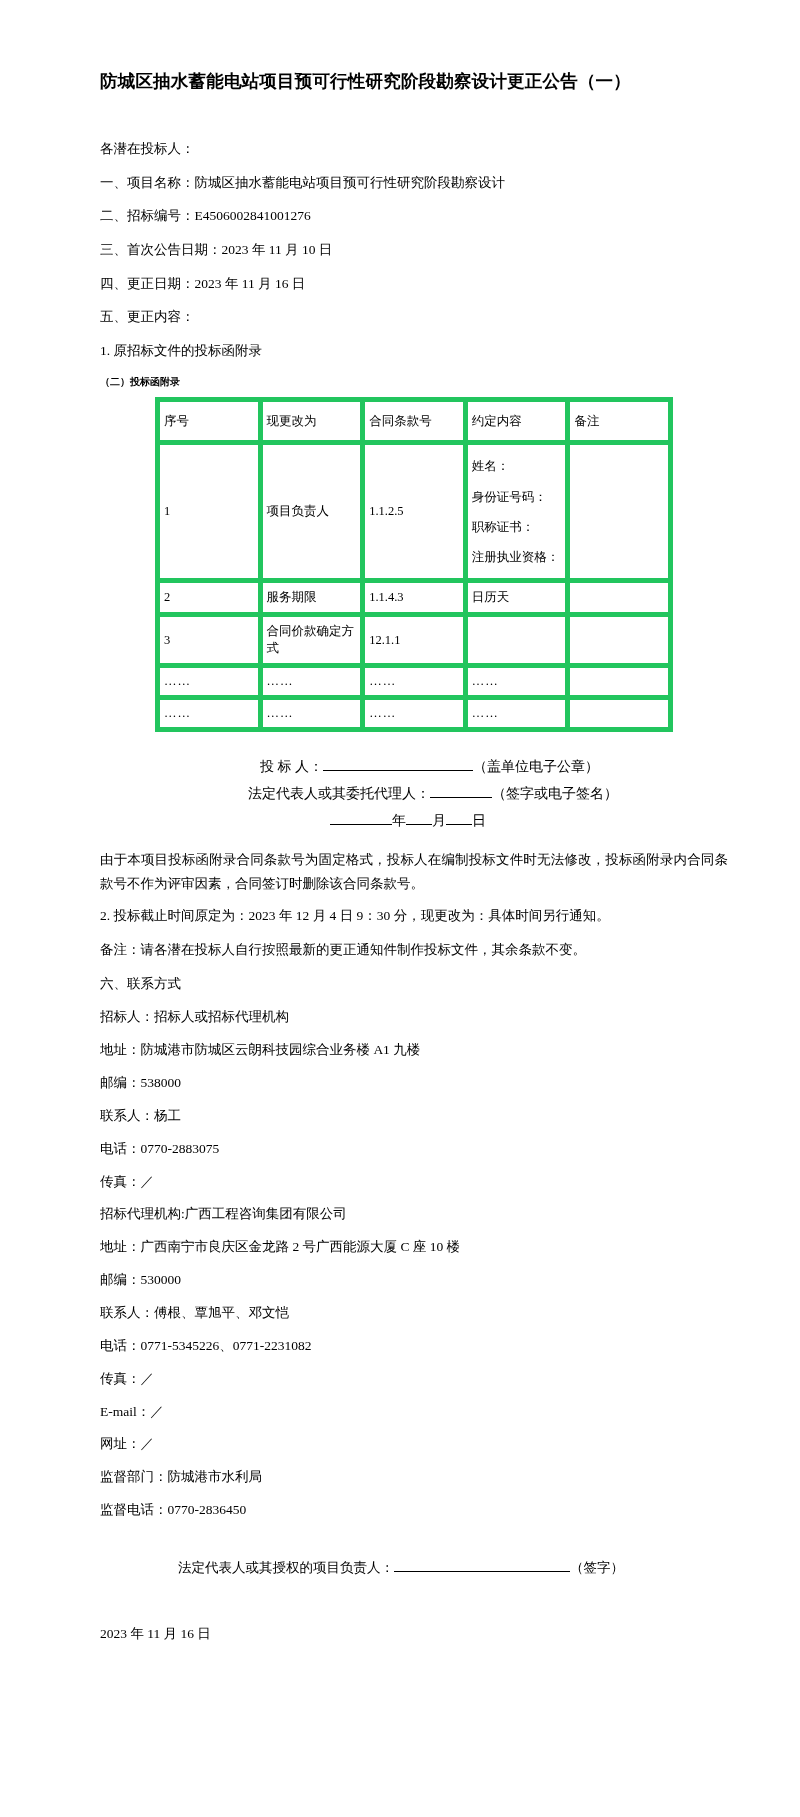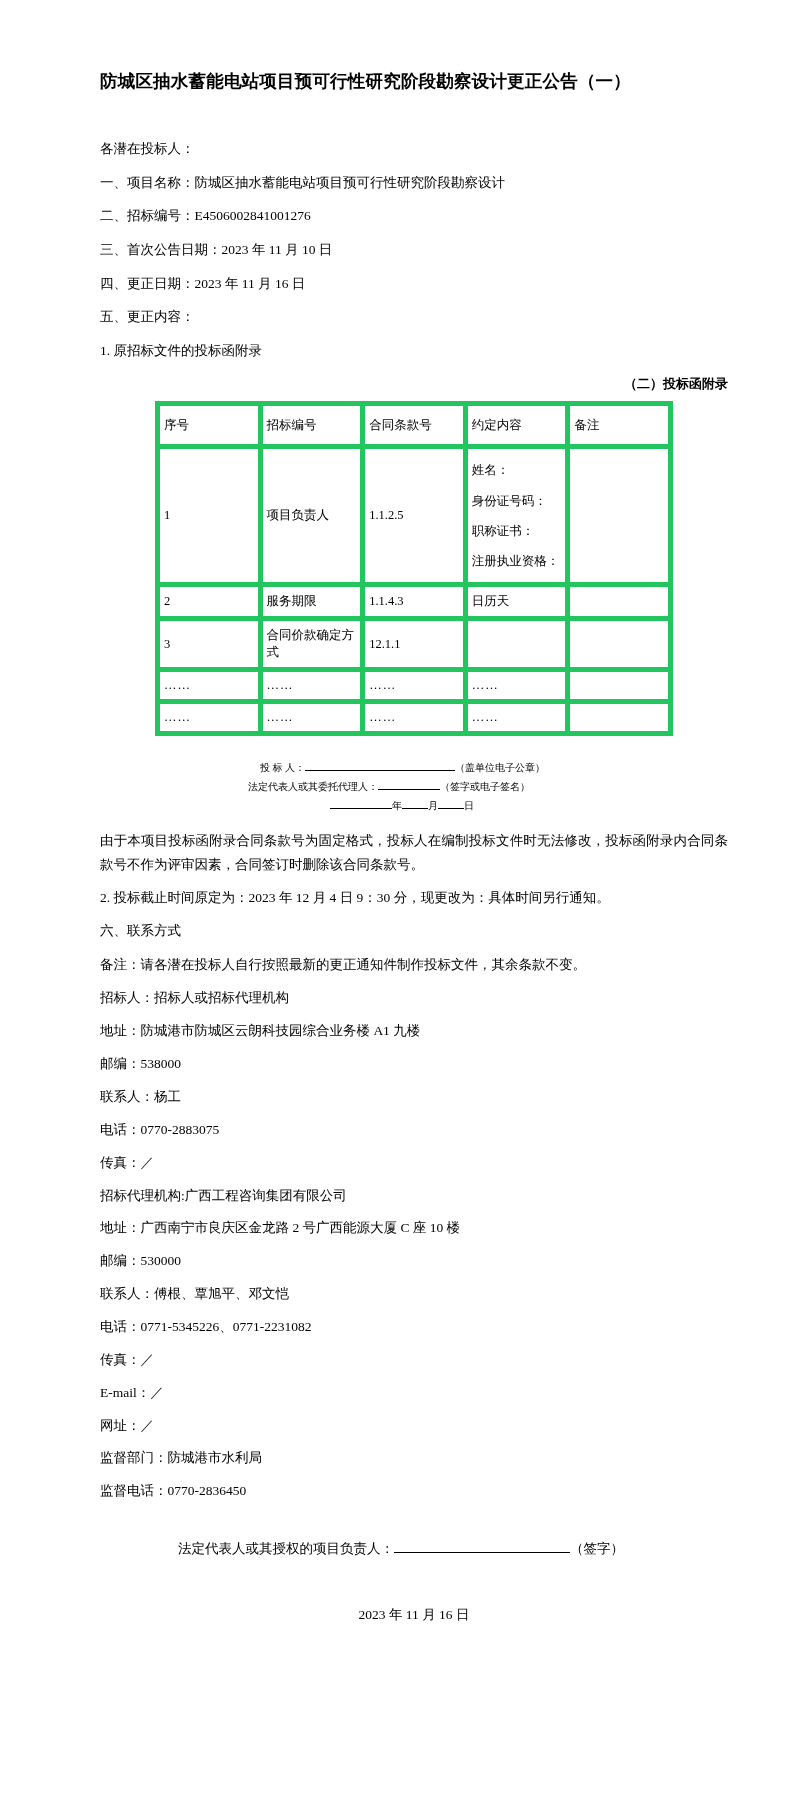--- a/index.html
+++ b/index.html
@@ -33,22 +33,22 @@
   .body-block {
     margin-top: 44px;
   }
   .line {
     font-size: 13.5px;
     line-height: 1.6;
     margin: 0 0 12px 0;
     text-align: justify;
   }
   .table-caption {
-    text-align: right;
-    font-size: 13px;
+    text-align: left;
+    font-size: 10px;
     font-weight: bold;
     margin: 14px 0 8px 0;
     font-family: "Liberation Serif", "DejaVu Serif", serif;
   }
   table.attach {
     border-collapse: collapse;
     width: 518px;
     margin: 0 auto;
     table-layout: fixed;
   }
@@ -78,21 +78,21 @@
     font-size: 12.5px;
     line-height: 1.3;
   }
   .dots {
     letter-spacing: 1px;
   }
   .sign-block {
     margin-top: 22px;
   }
   .sign-line {
-    font-size: 10px;
+    font-size: 14px;
     line-height: 1.9;
     margin: 0;
   }
   .sign-indent-1 { padding-left: 160px; }
   .sign-indent-2 { padding-left: 148px; }
   .sign-indent-3 { padding-left: 230px; }
   .u-long {
     display: inline-block;
     border-bottom: 1px solid #000;
     width: 150px;
@@ -132,21 +132,21 @@
   .footer-block {
     margin-top: 34px;
   }
   .footer-line {
     font-size: 13.5px;
     line-height: 1.9;
     margin: 0 0 22px 0;
     padding-left: 78px;
   }
   .footer-date {
-    text-align: center;
+    text-align: left;
     font-size: 13.5px;
     margin-top: 44px;
   }
 </style>
 </head>
 <body>
 
 <div class="page">
 
   <h1 class="doc-title">防城区抽水蓄能电站项目预可行性研究阶段勘察设计更正公告（一）</h1>
@@ -160,21 +160,21 @@
     <p class="line">五、更正内容：</p>
     <p class="line">1. 原招标文件的投标函附录</p>
   </div>
 
   <div class="table-caption">（二）投标函附录</div>
 
   <table class="attach">
     <thead>
       <tr>
         <th class="col-seq">序号</th>
-        <th class="col-name">招标编号</th>
+        <th class="col-name">现更改为</th>
         <th class="col-clause">合同条款号</th>
         <th class="col-content">约定内容</th>
         <th class="col-note">备注</th>
       </tr>
     </thead>
     <tbody>
       <tr>
         <td class="col-seq">1</td>
         <td class="col-name">项目负责人</td>
         <td class="col-clause">1.1.2.5</td>
@@ -224,22 +224,22 @@
     <p class="sign-line sign-indent-2">
       <span>法定代表人或其委托代理人：</span><span class="u-med"></span><span>（签字或电子签名）</span>
     </p>
     <p class="sign-line sign-indent-3">
       <span class="u-med"></span><span>年</span><span class="u-short"></span><span>月</span><span class="u-short"></span><span>日</span>
     </p>
   </div>
 
   <p class="para">由于本项目投标函附录合同条款号为固定格式，投标人在编制投标文件时无法修改，投标函附录内合同条款号不作为评审因素，合同签订时删除该合同条款号。</p>
   <p class="line">2. 投标截止时间原定为：2023 年 12 月 4 日 9：30 分，现更改为：具体时间另行通知。</p>
+  <p class="line">备注：请各潜在投标人自行按照最新的更正通知件制作投标文件，其余条款不变。</p>
   <p class="line">六、联系方式</p>
-  <p class="line">备注：请各潜在投标人自行按照最新的更正通知件制作投标文件，其余条款不变。</p>
 
   <div class="contact-block">
     <p class="contact-line">招标人：招标人或招标代理机构</p>
     <p class="contact-line">地址：防城港市防城区云朗科技园综合业务楼 A1 九楼</p>
     <p class="contact-line">邮编：538000</p>
     <p class="contact-line">联系人：杨工</p>
     <p class="contact-line">电话：0770-2883075</p>
     <p class="contact-line">传真：／</p>
     <p class="contact-line">招标代理机构:广西工程咨询集团有限公司</p>
     <p class="contact-line">地址：广西南宁市良庆区金龙路 2 号广西能源大厦 C 座 10 楼</p>

